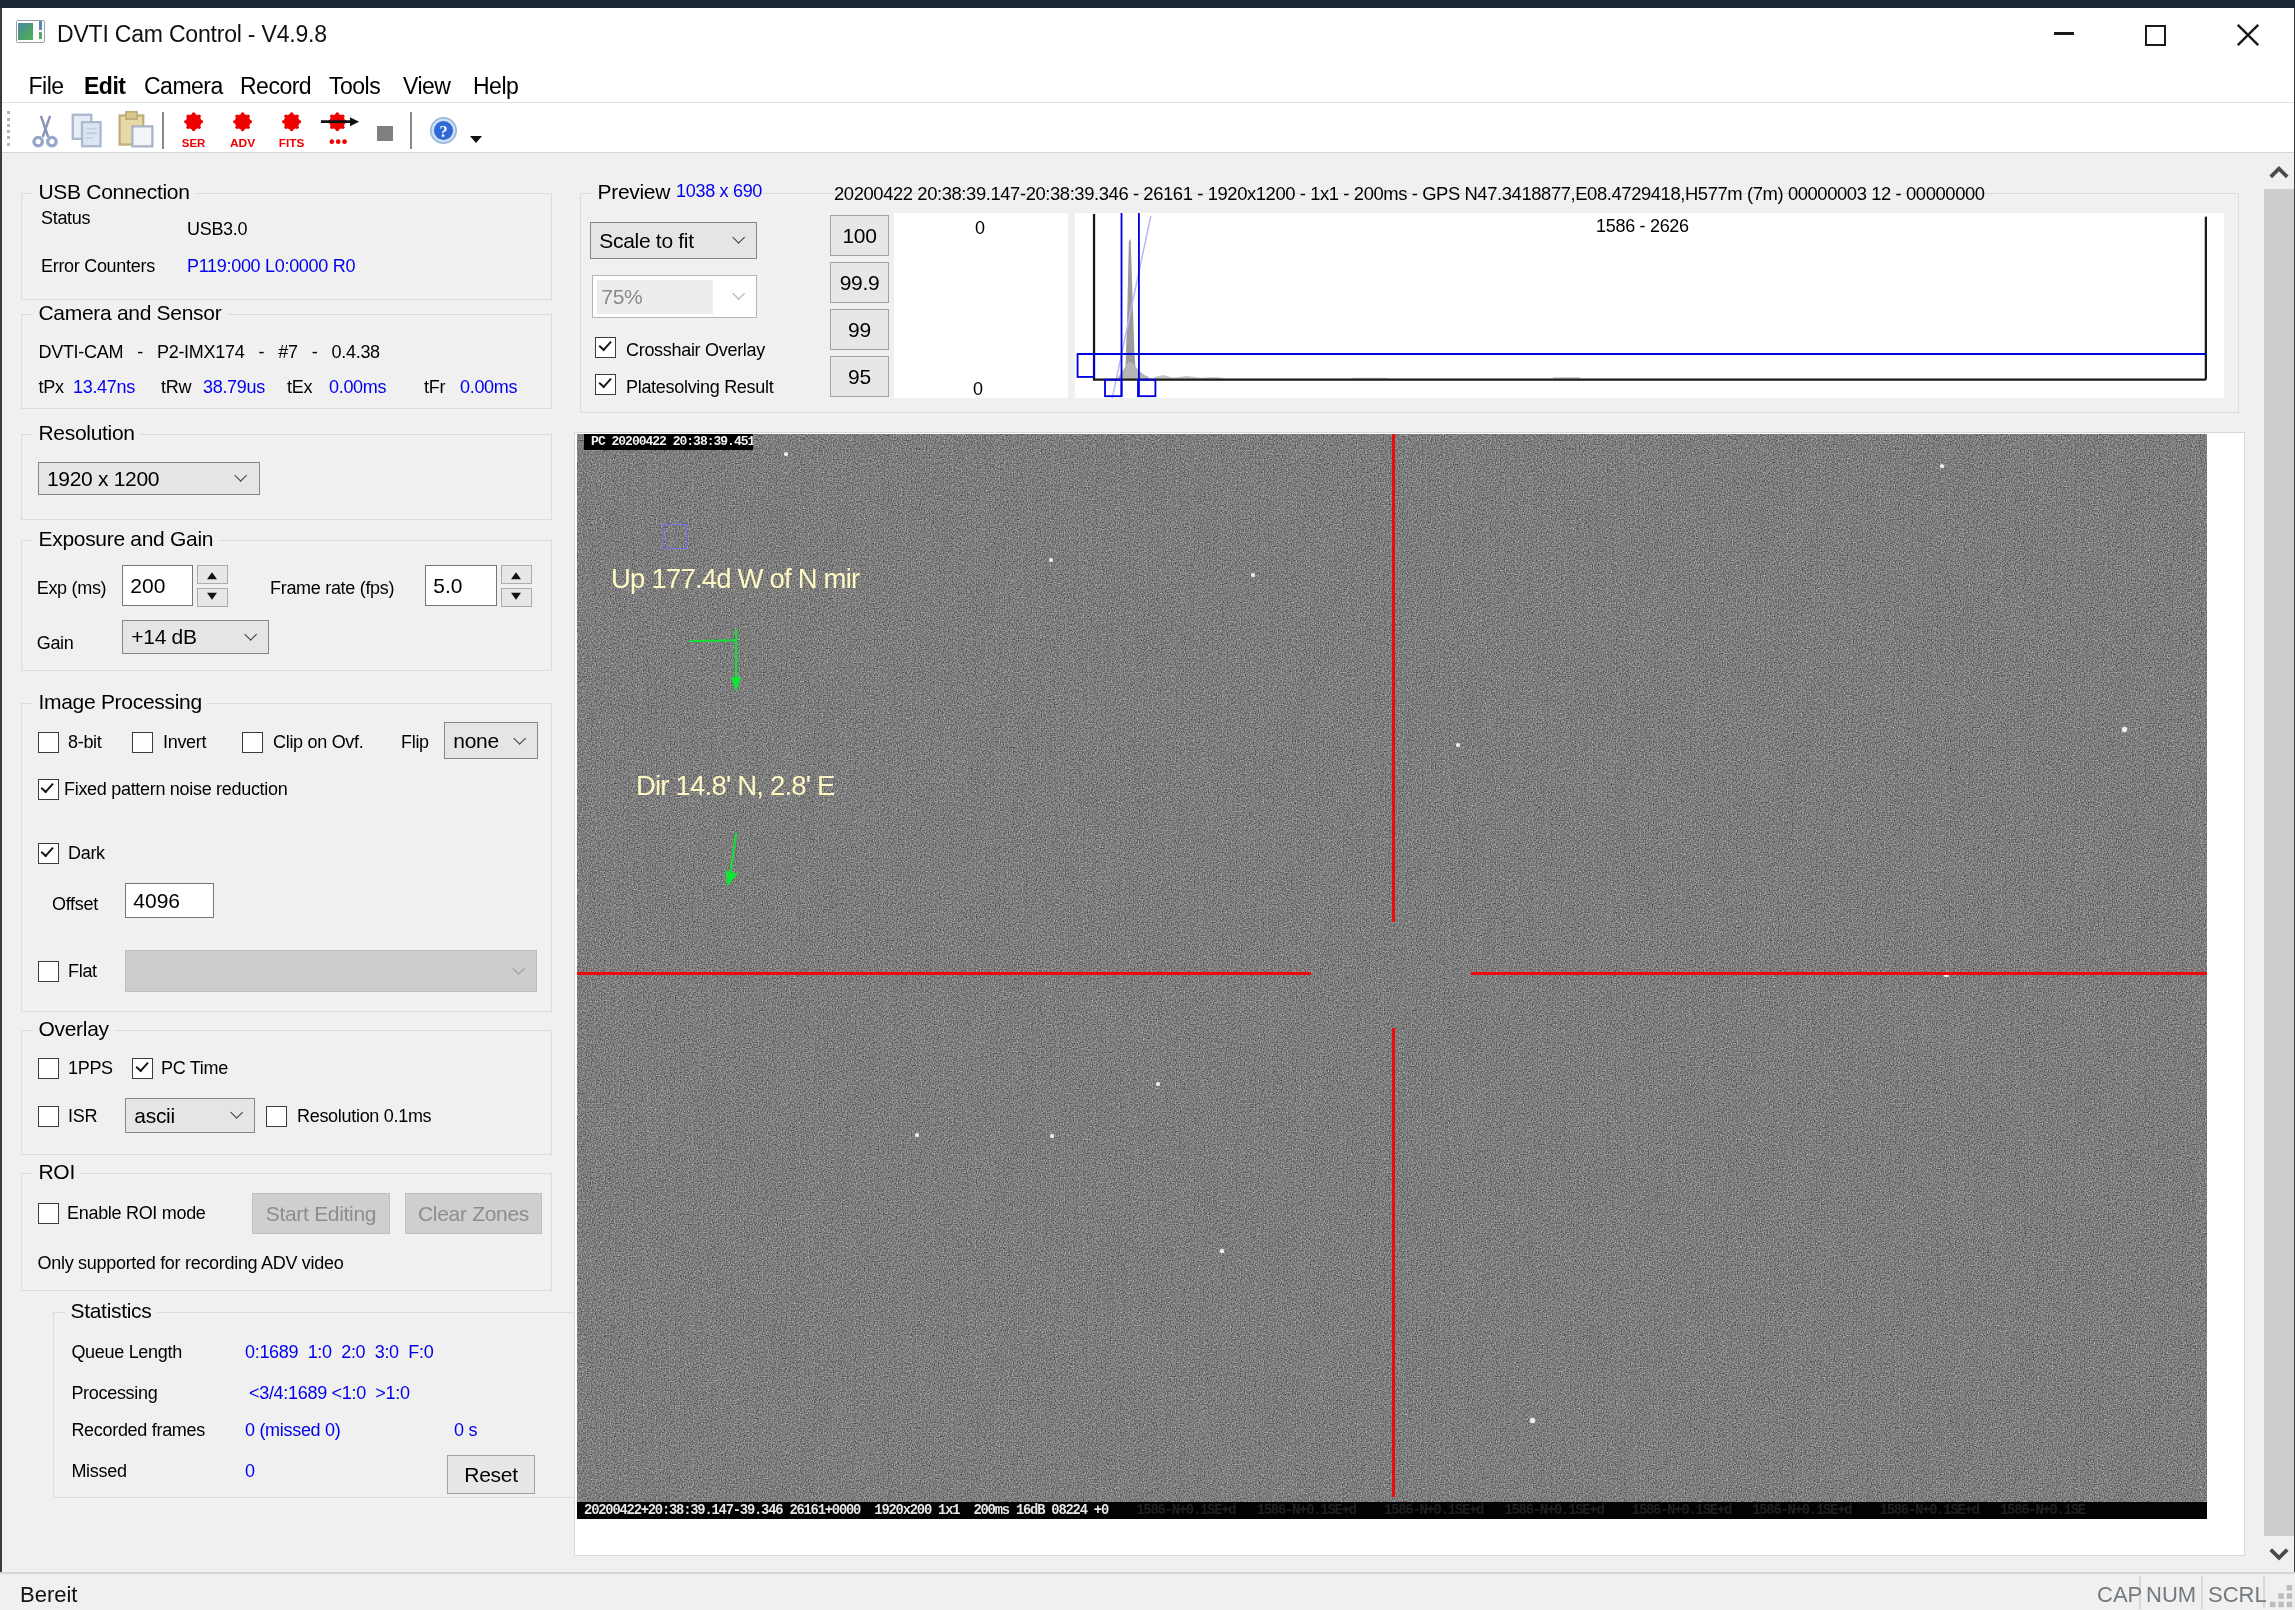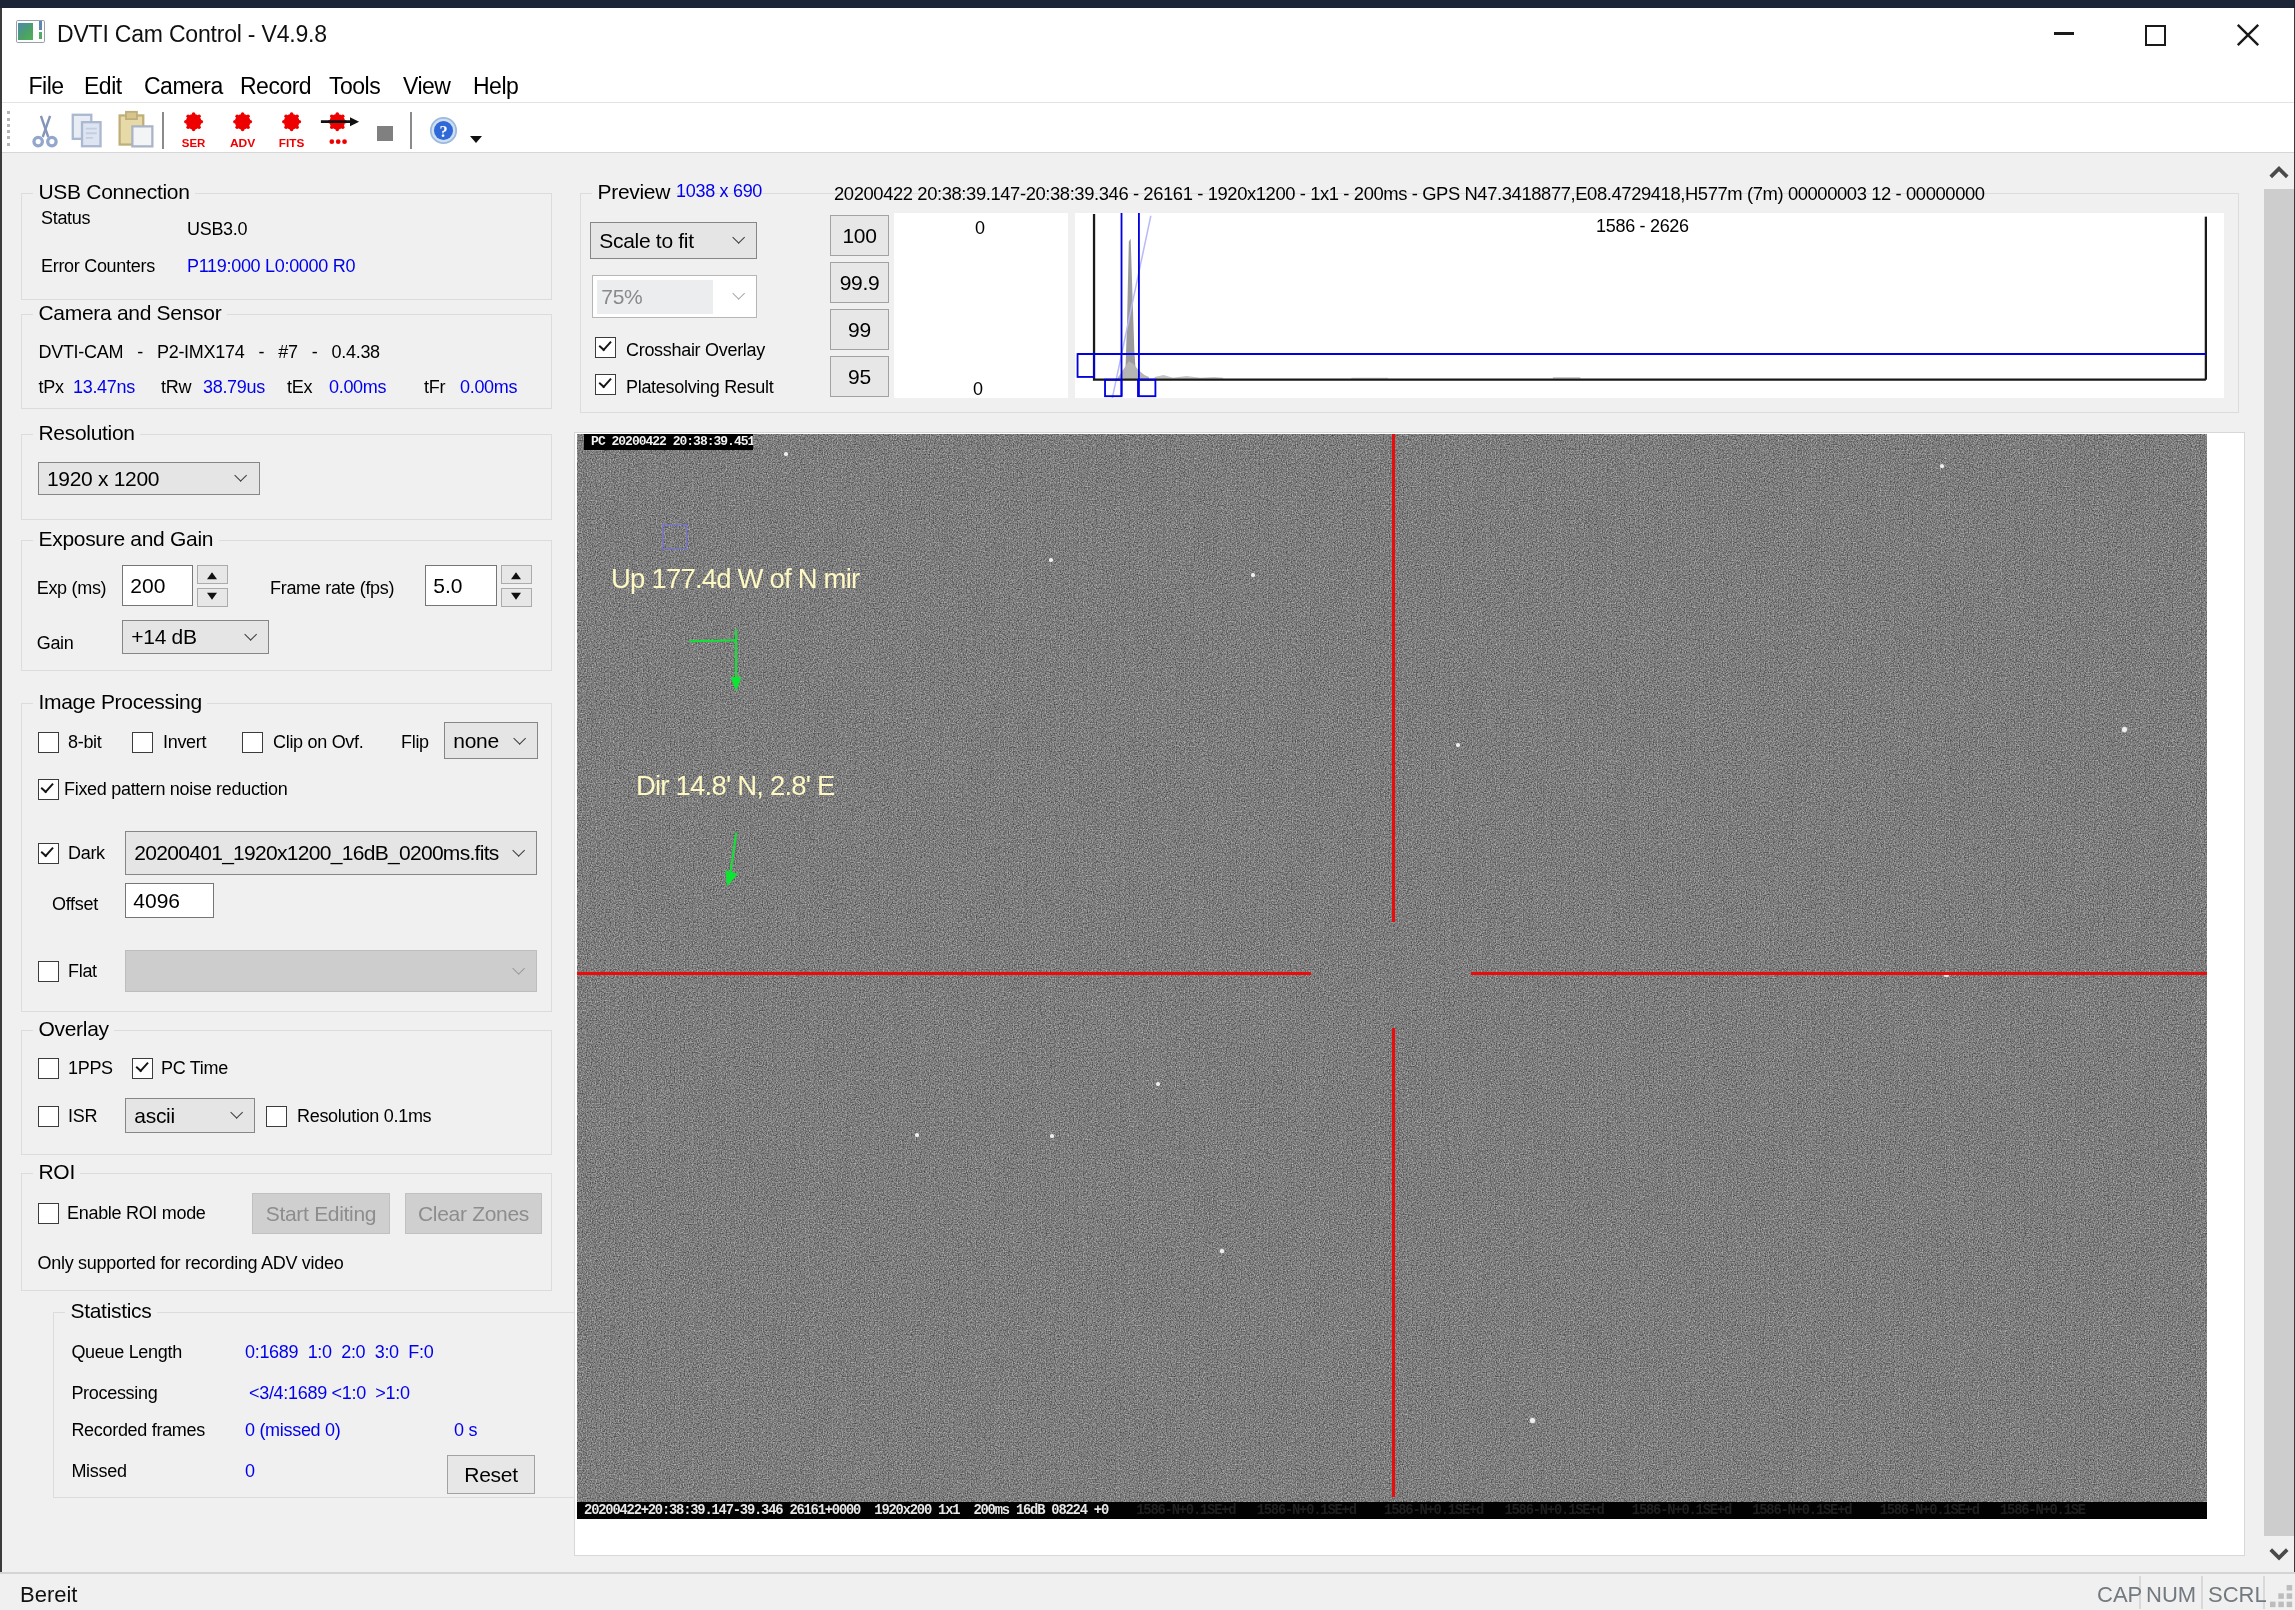--- a/index.html
+++ b/index.html
@@ -54,21 +54,21 @@
   <div class="abs" style="left:57px;top:21px;font-size:23px;color:#101010;letter-spacing:-0.2px;">DVTI Cam Control - V4.9.8</div>
 
   <div class="abs" style="left:2054px;top:32px;width:20px;height:2.8px;background:#1a1a1a;"></div>
   <div class="abs" style="left:2145px;top:25px;width:16.5px;height:16.5px;border:2.8px solid #1a1a1a;"></div>
   <svg class="abs" style="left:2235px;top:22px;" width="26" height="26" viewBox="0 0 28 28">
     <path d="M3 3 L25 25 M25 3 L3 25" stroke="#1a1a1a" stroke-width="2.6"></path>
   </svg>
 
   <div class="abs" style="left:1.8px;top:64px;width:2292px;height:39px;background:#ffffff;"></div>
   <div class="abs" style="left:28.5px;top:73px;font-size:23px;letter-spacing:-0.5px;">File</div>
-  <div class="abs" style="left:84px;top:73px;font-size:23px;letter-spacing:-0.5px;">Edit</div>
+  <div class="abs" style="left:84px;top:73px;font-size:23px;letter-spacing:-0.5px;font-weight:bold;">Edit</div>
   <div class="abs" style="left:144px;top:73px;font-size:23px;letter-spacing:-0.5px;">Camera</div>
   <div class="abs" style="left:240px;top:73px;font-size:23px;letter-spacing:-0.5px;">Record</div>
   <div class="abs" style="left:329px;top:73px;font-size:23px;letter-spacing:-0.5px;">Tools</div>
   <div class="abs" style="left:403px;top:73px;font-size:23px;letter-spacing:-0.5px;">View</div>
   <div class="abs" style="left:473px;top:73px;font-size:23px;letter-spacing:-0.5px;">Help</div>
   <div class="abs" style="left:1.8px;top:102px;width:2292px;height:0.9px;background:#e2e2e2;"></div>
 
   <div class="abs" style="left:1.8px;top:103px;width:2292px;height:50px;background:#ffffff;"></div>
   <div class="abs" style="left:1.8px;top:152px;width:2292px;height:1.8px;background:#d6d6d6;"></div>
   <div class="abs" style="left:7.3px;top:111px;width:3.7px;height:35px;border-left:3.7px dotted #b5b5b5;"></div>
@@ -232,23 +232,20 @@
     <div class="cb" style="left:220px;top:27.5px;"></div>
     <div class="lbl" style="left:251px;top:27.5px;">Clip on Ovf.</div>
     <div class="lbl" style="left:379px;top:27.5px;">Flip</div>
     <div class="combo" style="left:422px;top:18.4px;width:92px;height:35px;">
         <div class="ct">none</div>
       </div>
     <div class="cb ck" style="left:15.6px;top:75px;"></div>
     <div class="lbl" style="left:42px;top:75px;">Fixed pattern noise reduction</div>
     <div class="cb ck" style="left:15.6px;top:139px;"></div>
     <div class="lbl" style="left:46px;top:139px;">Dark</div>
-    <div class="combo" style="left:103px;top:127px;width:410px;height:42px;">
-        <div class="ct" style="letter-spacing:-0.7px;">20200401_1920x1200_16dB_0200ms.fits</div>
-      </div>
     <div class="lbl" style="left:30px;top:190px;">Offset</div>
     <div class="edit" style="left:103px;top:179px;width:87px;height:33px;">
         <div class="ct">4096</div>
       </div>
     <div class="cb" style="left:15.6px;top:257px;"></div>
     <div class="lbl" style="left:46px;top:257px;">Flat</div>
     <div class="combo dgray" style="left:103px;top:246px;width:410px;height:40px;">
         <div class="ct"></div>
       </div>
   </div>

